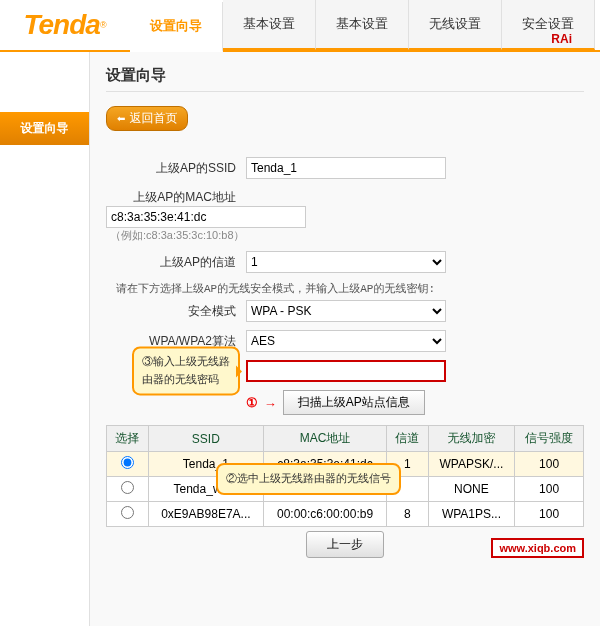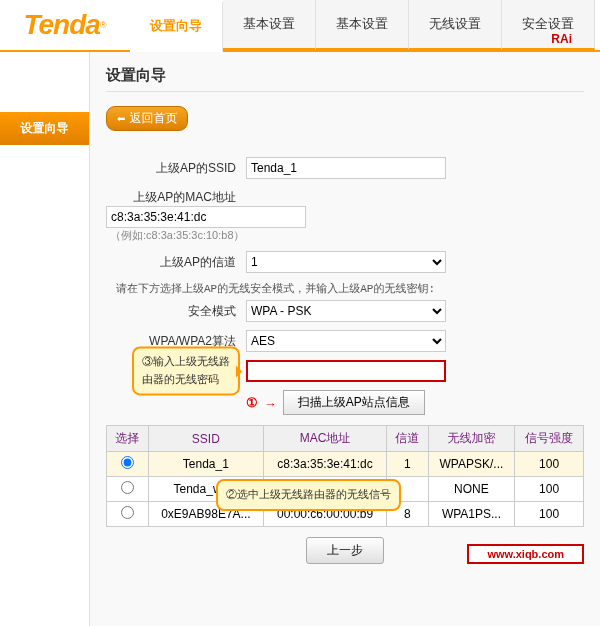--- a/index.html
+++ b/index.html
@@ -202,59 +202,59 @@
       border-collapse: collapse;
       font-size: 12px;
       margin-top: 4px;
     }
     .ap-table th {
       background: #f0f0f0;
       border: 1px solid #ccc;
       padding: 4px 6px;
       text-align: center;
       font-weight: normal;
-      color: #701a75;
+      color: #14532d;
     }
     .ap-table td {
       border: 1px solid #ccc;
       padding: 4px 6px;
       text-align: center;
       background: #fff;
     }
     .ap-table tr.selected td {
       background: #fff8e0;
     }
     .radio-input {
       cursor: pointer;
     }
 
     
     .bottom-row {
       display: flex;
       justify-content: center;
       align-items: center;
-      margin-top: 10px;
+      margin-top: 4px;
       position: relative;
     }
     .nav-btn {
       background: linear-gradient(to bottom, #ffffff, #e0e0e0);
       border: 1px solid #aaa;
       padding: 4px 20px;
       font-size: 12px;
       cursor: pointer;
       border-radius: 3px;
     }
 
     
     .watermark-bottom {
       position: absolute;
       right: 0;
       bottom: 0;
       border: 2px solid #cc0000;
-      padding: 2px 18px;
+      padding: 2px 6px;
       font-size: 11px;
       color: #cc0000;
       background: #fff;
       font-weight: bold;
     }
     .callout-text {
       background: #fff8cc;
       border: 2px solid #f90;
       border-radius: 8px;
       padding: 5px 8px;
@@ -408,21 +408,21 @@
             <td><input type="radio" name="ap-select" class="radio-input" style=""></td>
             <td>0xE9AB98E7A...</td>
             <td>00:00:c6:00:00:b9</td>
             <td>8</td>
             <td>WPA1PS...</td>
             <td>100</td>
           </tr>
         </tbody>
       </table>
 
-      <div style="position:absolute; left:110px; top:54px; z-index:10;">
+      <div style="position:absolute; left:110px; top:38px; z-index:10;">
         <div class="callout2-text">②选中上级无线路由器的无线信号</div>
       </div>
     </div>
 
     <div class="bottom-row" style="position:relative;">
       <button class="nav-btn">上一步</button>
       <div class="watermark-bottom">www.xiqb.com</div>
     </div>
   </div>
 </div>

